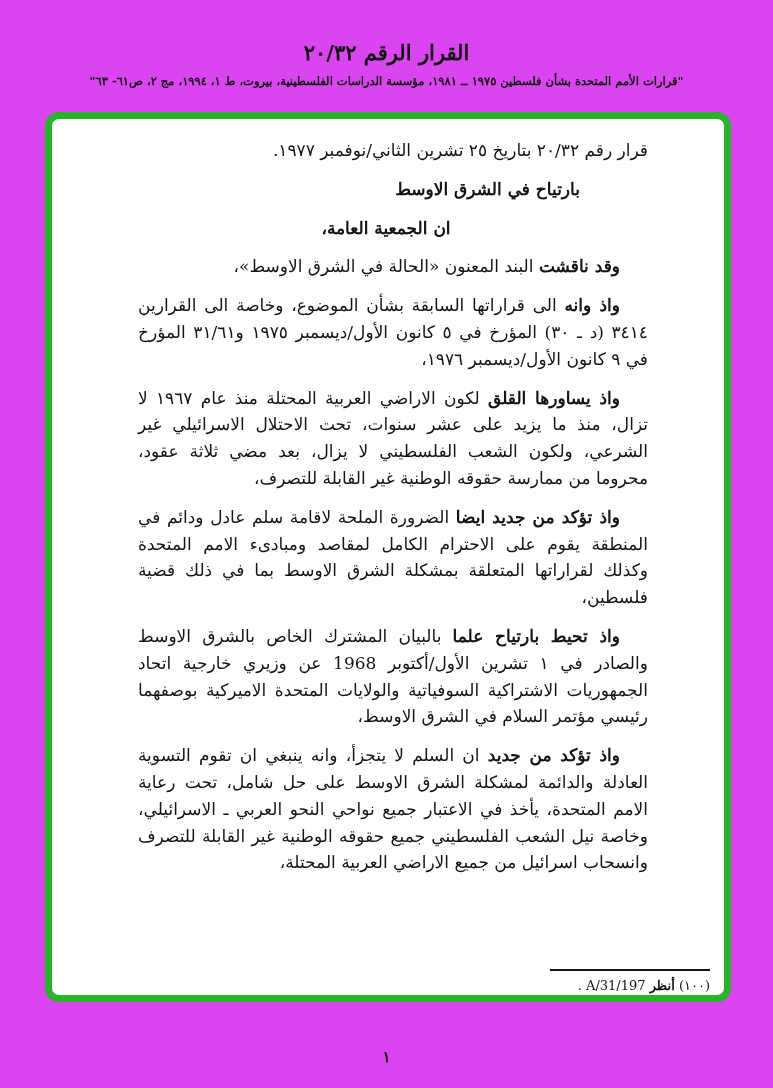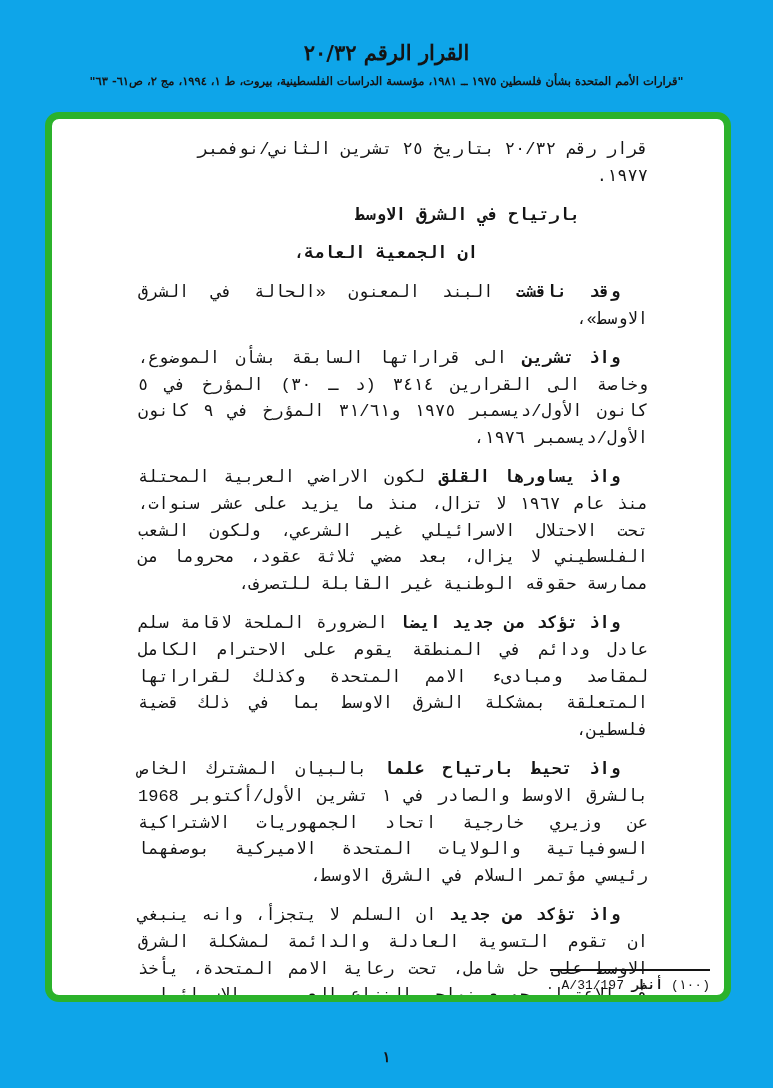--- a/index.html
+++ b/index.html
@@ -1,37 +1,37 @@
 <!DOCTYPE html>
 <html lang="ar"><head>
 <meta charset="utf-8">
 <style>
   html,body{margin:0;padding:0;background:#ffffff;}
   .page{
-    position:relative;width:773px;height:1088px;background:#0ea5e9;
+    position:relative;width:773px;height:1088px;background:#d946ef;
     font-family:"DejaVu Serif","Liberation Serif",serif;color:#141414;
     direction:rtl;overflow:hidden;
   }
   .doc-title{
     padding-top:40px;text-align:center;font-size:21px;font-weight:bold;
     letter-spacing:.3px;
   }
   .citation{
     margin-top:9px;text-align:center;font-size:11.5px;font-weight:bold;
     white-space:nowrap;
   }
   .green-box{
     position:absolute;top:112px;left:45px;right:42px;height:890px;
     box-sizing:border-box;border:7px solid #2bb22b;border-radius:14px;
     background:#ffffff;
   }
   .box-inner{
     position:relative;height:100%;box-sizing:border-box;
     padding:18px 76px 0 86px;
-    font-size:17px;line-height:26.8px;text-align:justify;overflow:hidden;font-family:Liberation Mono, monospace;
+    font-size:17px;line-height:26.8px;text-align:justify;overflow:hidden;
   }
   .intro{margin:0 0 12px 0;text-align:right;}
   .heading{margin:0 68px 12px 0;font-weight:bold;text-align:right;}
   .opening{margin:0 14px 4px 0;font-weight:bold;text-align:center;}
   .para{margin:12px 0 3px 0;text-indent:28px;}
   .lead{font-weight:bold;}
   .fn-mark{font-size:11px;line-height:0;vertical-align:super;}
   .footnote{position:absolute;bottom:0;right:14px;text-align:right;}
   .footnote-rule{width:160px;height:2px;background:#141414;margin:0 0 6px 0;}
   .footnote-line{font-size:13px;line-height:18px;}
@@ -55,31 +55,31 @@
     <div class="box-inner">
 
       <p class="intro">قرار رقم ٢٠/٣٢ بتاريخ ٢٥ تشرين الثاني/نوفمبر ١٩٧٧.</p>
 
       <p class="heading">بارتياح في الشرق الاوسط</p>
 
       <p class="opening">ان الجمعية العامة،</p>
 
       <p class="para"><span class="lead">وقد ناقشت</span><span> البند المعنون «الحالة في الشرق الاوسط»،</span></p>
 
-      <p class="para"><span class="lead">واذ تشرين</span><span> الى قراراتها السابقة بشأن الموضوع، وخاصة الى القرارين ٣٤١٤ (د ـ ٣٠) المؤرخ في ٥ كانون الأول/ديسمبر ١٩٧٥ و٣١/٦١ المؤرخ في ٩ كانون الأول/ديسمبر ١٩٧٦،</span></p>
+      <p class="para"><span class="lead">واذ وانه</span><span> الى قراراتها السابقة بشأن الموضوع، وخاصة الى القرارين ٣٤١٤ (د ـ ٣٠) المؤرخ في ٥ كانون الأول/ديسمبر ١٩٧٥ و٣١/٦١ المؤرخ في ٩ كانون الأول/ديسمبر ١٩٧٦،</span></p>
 
 
       <p class="para"><span class="lead">واذ يساورها القلق</span><span> لكون الاراضي العربية المحتلة منذ عام ١٩٦٧ لا تزال، منذ ما يزيد على عشر سنوات، تحت الاحتلال الاسرائيلي غير الشرعي، ولكون الشعب الفلسطيني لا يزال، بعد مضي ثلاثة عقود، محروما من ممارسة حقوقه الوطنية غير القابلة للتصرف،</span></p>
 
 
       <p class="para"><span class="lead">واذ تؤكد من جديد ايضا</span><span> الضرورة الملحة لاقامة سلم عادل ودائم في المنطقة يقوم على الاحترام الكامل لمقاصد ومبادىء الامم المتحدة وكذلك لقراراتها المتعلقة بمشكلة الشرق الاوسط بما في ذلك قضية فلسطين،</span></p>
 
       <p class="para"><span class="lead">واذ تحيط بارتياح علما</span><span> بالبيان المشترك الخاص بالشرق الاوسط والصادر في ١ تشرين الأول/أكتوبر 1968 عن وزيري خارجية اتحاد الجمهوريات الاشتراكية السوفياتية والولايات المتحدة الاميركية بوصفهما رئيسي مؤتمر السلام في الشرق الاوسط،</span></p>
 
-      <p class="para"><span class="lead">واذ تؤكد من جديد</span><span> ان السلم لا يتجزأ، وانه ينبغي ان تقوم التسوية العادلة والدائمة لمشكلة الشرق الاوسط على حل شامل، تحت رعاية الامم المتحدة، يأخذ في الاعتبار جميع نواحي النزاع العربي ـ الاسرائيلي، وخاصة نيل الشعب الفلسطيني جميع حقوقه الوطنية غير القابلة للتصرف وانسحاب اسرائيل من جميع الاراضي العربية المحتلة،</span></p>
+      <p class="para"><span class="lead">واذ تؤكد من جديد</span><span> ان السلم لا يتجزأ، وانه ينبغي ان تقوم التسوية العادلة والدائمة لمشكلة الشرق الاوسط على حل شامل، تحت رعاية الامم المتحدة، يأخذ في الاعتبار جميع نواحي النحو العربي ـ الاسرائيلي، وخاصة نيل الشعب الفلسطيني جميع حقوقه الوطنية غير القابلة للتصرف وانسحاب اسرائيل من جميع الاراضي العربية المحتلة،</span></p>
 
       <div class="footnote">
         <div class="footnote-rule"></div>
         <div class="footnote-line">
           <span>(١٠٠)</span>
           <span class="fn-label">أنظر</span>
           <span class="fn-ref" dir="ltr">A/31/197</span>
           <span>.</span>
         </div>
       </div>

